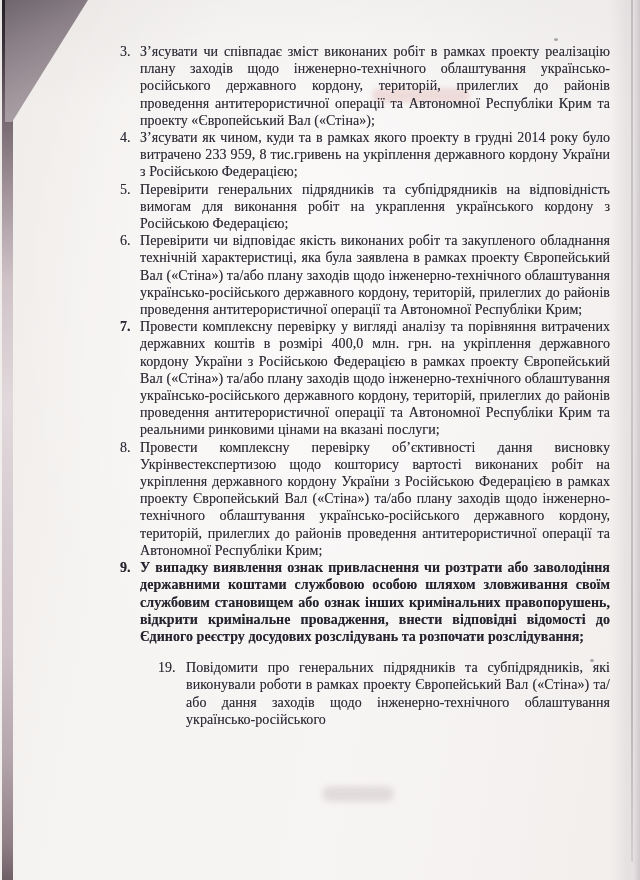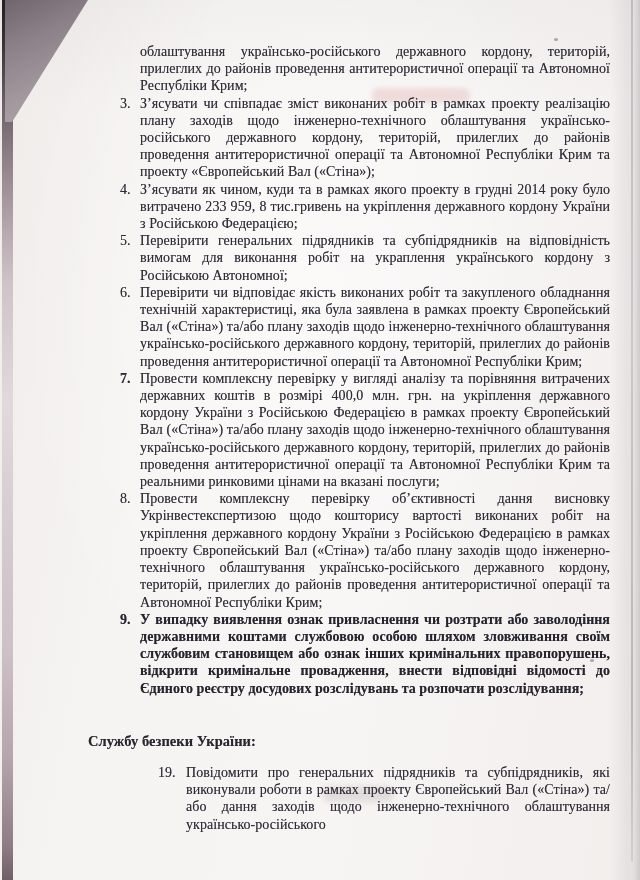--- a/index.html
+++ b/index.html
@@ -86,35 +86,34 @@
   <div class="left-edge"></div>
   <div class="corner-fold"></div>
   <div class="right-band"></div>
   <div class="right-line"></div>
   <div class="bleed"></div>
   <div class="smudge-bottom"></div>
   <div class="speck speck-1"></div>
   <div class="speck speck-2"></div>
 
   <div class="content">
-    <p class="intro">облаштування українсько-російського державного кордону, територій, прилеглих до районів проведення антитерористичної операції та Автономної Республіки Крим;</p>
 
     <div class="item">
       <span class="num">3.</span>
       <span class="txt">З’ясувати чи співпадає зміст виконаних робіт в рамках проекту  реалізацію плану заходів щодо інженерно-технічного облаштування українсько-російського державного кордону, територій, прилеглих до районів проведення антитерористичної операції та Автономної Республіки Крим та проекту «Європейський Вал («Стіна»);</span>
     </div>
 
     <div class="item">
       <span class="num">4.</span>
       <span class="txt">З’ясувати як чином, куди та в рамках якого проекту в грудні 2014 року було витрачено 233 959, 8 тис.гривень на укріплення державного кордону України з Російською Федерацією;</span>
     </div>
 
     <div class="item">
       <span class="num">5.</span>
-      <span class="txt">Перевірити генеральних підрядників та субпідрядників на відповідність вимогам для виконання робіт на украплення українського кордону з Російською Автономної;</span>
+      <span class="txt">Перевірити генеральних підрядників та субпідрядників на відповідність вимогам для виконання робіт на украплення українського кордону з Російською Федерацією;</span>
     </div>
 
     <div class="item">
       <span class="num">6.</span>
       <span class="txt">Перевірити чи відповідає якість виконаних робіт та закупленого обладнання технічній характеристиці, яка була заявлена в рамках проекту Європейський Вал («Стіна») та/або плану заходів щодо інженерно-технічного облаштування українсько-російського державного кордону, територій, прилеглих до районів проведення антитерористичної операції та Автономної Республіки Крим;</span>
     </div>
 
     <div class="item bold-num">
       <span class="num">7.</span>
       <span class="txt">Провести комплексну перевірку у вигляді аналізу та порівняння витрачених державних коштів в розмірі 400,0 млн. грн. на укріплення державного кордону України з Російською Федерацією в рамках проекту Європейський Вал («Стіна») та/або плану заходів щодо інженерно-технічного облаштування українсько-російського державного кордону, територій, прилеглих до районів проведення антитерористичної операції та Автономної Республіки Крим та реальними ринковими цінами на вказані послуги;</span>
@@ -123,20 +122,19 @@
     <div class="item">
       <span class="num">8.</span>
       <span class="txt">Провести комплексну перевірку об’єктивності дання висновку Укрінвестекспертизою щодо кошторису вартості виконаних робіт на укріплення державного кордону України з Російською Федерацією в рамках проекту Європейський Вал («Стіна») та/або плану заходів щодо інженерно-технічного облаштування українсько-російського державного кордону, територій, прилеглих до районів проведення антитерористичної операції та Автономної Республіки Крим;</span>
     </div>
 
     <div class="item bold">
       <span class="num">9.</span>
       <span class="txt">У випадку виявлення ознак привласнення чи розтрати або заволодіння державними коштами службовою особою шляхом зловживання своїм службовим становищем або ознак інших кримінальних правопорушень, відкрити кримінальне провадження, внести відповідні відомості до Єдиного реєстру досудових розслідувань та розпочати розслідування;</span>
     </div>
 
-    <div class="heading">Службу безпеки України:</div>
 
     <div class="item item10">
       <span class="num">19.</span>
       <span class="txt">Повідомити про генеральних підрядників та субпідрядників, які виконували роботи в рамках проекту Європейський Вал («Стіна») та/або дання заходів щодо інженерно-технічного облаштування українсько-російського</span>
     </div>
   </div>
 </div>
 
 </body></html>

